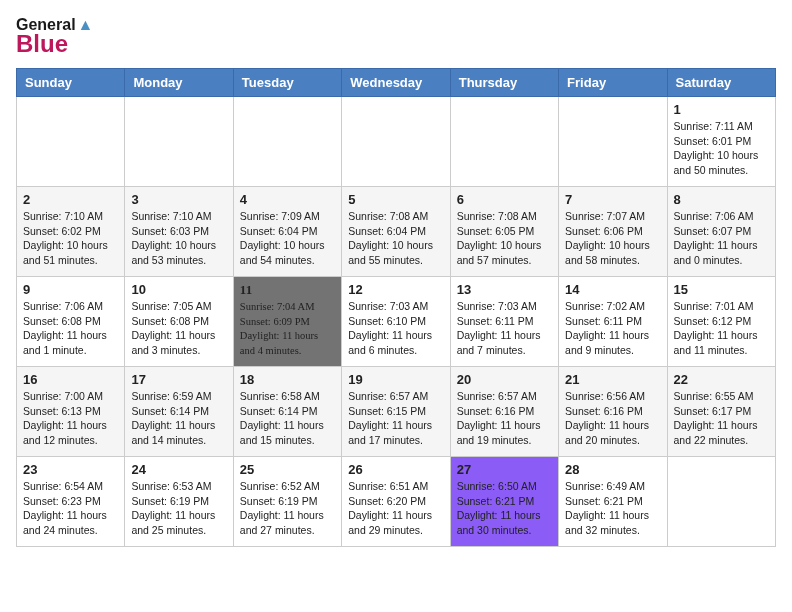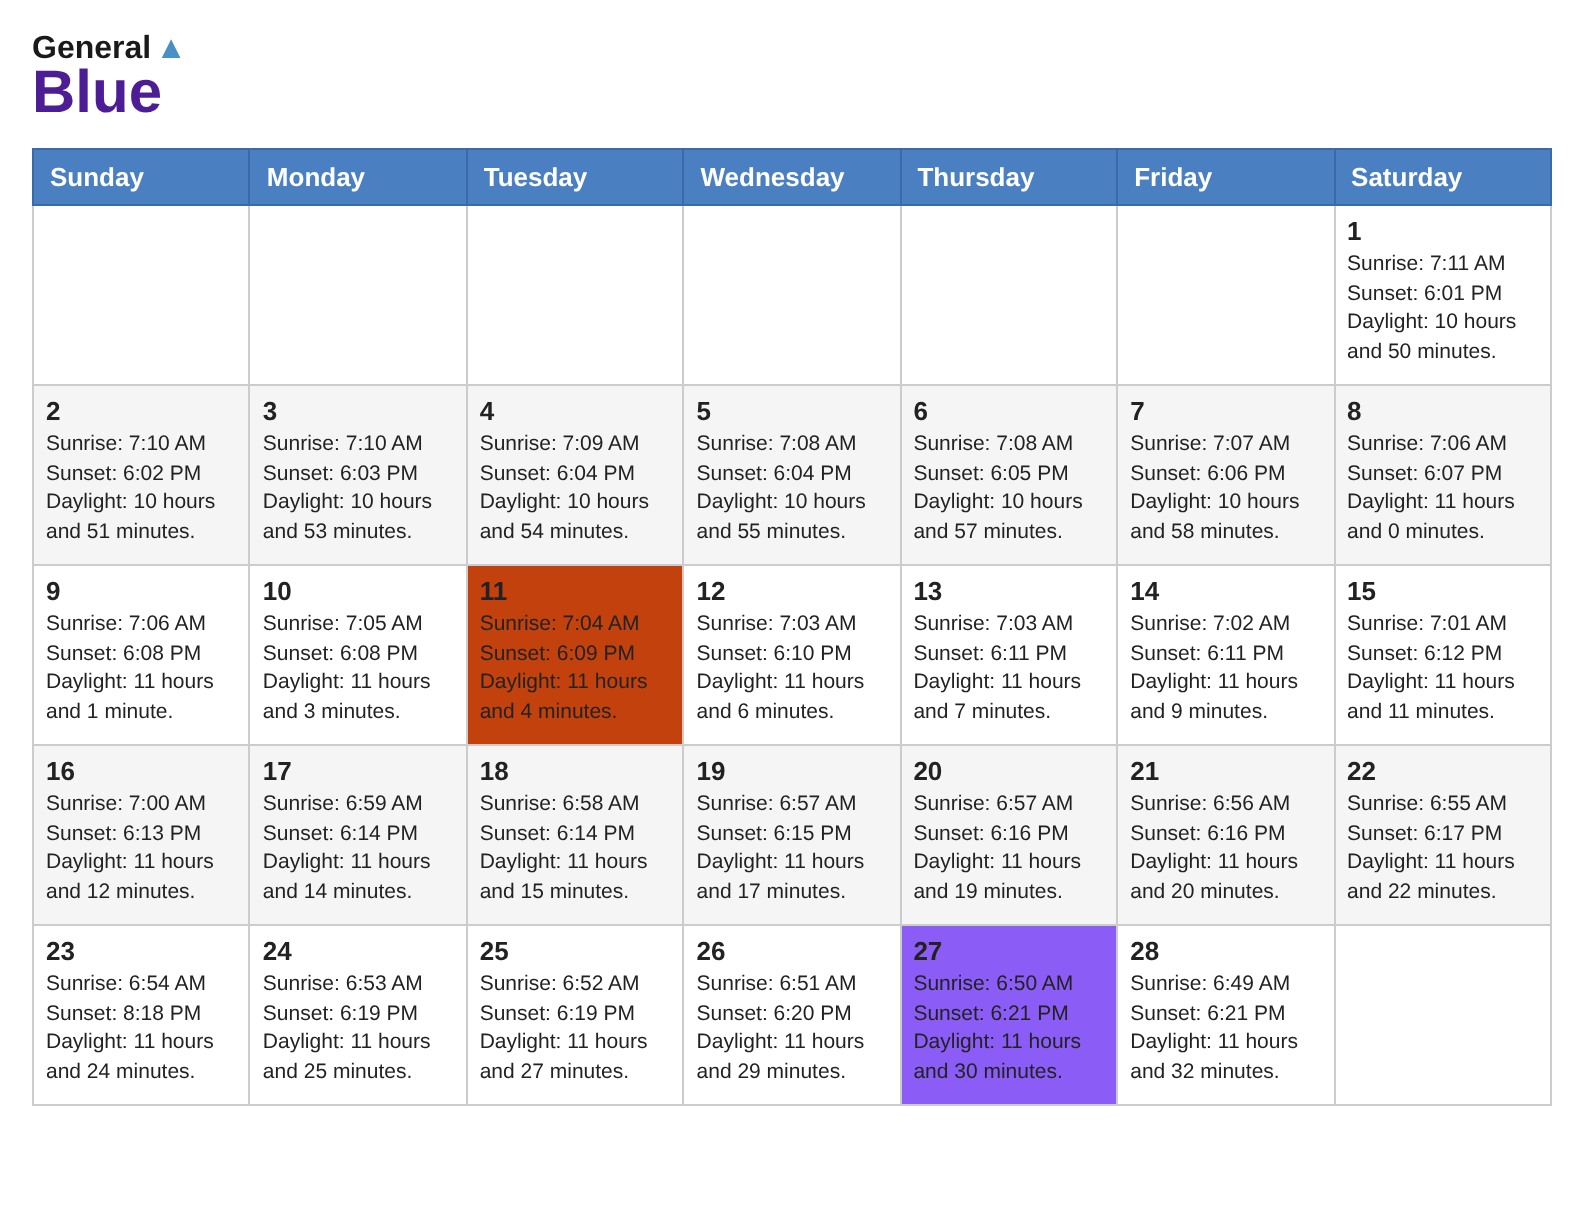--- a/index.html
+++ b/index.html
@@ -80,21 +80,21 @@
 </head>
 <body>
 
 <div class="header">
   <div class="logo">
     <div class="logo-top">
       <span style="font-size:16px;font-weight:bold;color:#1a1a1a;">
         <span style="color:#1a1a1a;">General</span><span style="color:#4a90c4; margin-left:2px;">▲</span>
       </span>
     </div>
-    <div style="font-size:30px;font-weight:bold;color:#4c1d95;margin-top:-4px;">Blue</div>
+    <div style="font-size:24px;font-weight:bold;color:#be185d;margin-top:-4px;">Blue</div>
   </div>
   <div class="title-block">
     <h1></h1>
     <h2></h2>
   </div>
 </div>
 
 <table class="calendar">
   <thead>
     <tr>
@@ -192,21 +192,21 @@
         </div>
       </td>
         <td style="background-color: rgb(255, 255, 255);">
         <span class="day-num">10</span>
         <div class="day-info">
           <span>Sunrise: 7:05 AM</span><br>
           <span>Sunset: 6:08 PM</span><br>
           <span>Daylight: 11 hours and 3 minutes.</span>
         </div>
       </td>
-        <td style="background-color: #c2410c;">
+        <td style="background-color: #737373; font-family: Liberation Serif, serif;">
         <span class="day-num">11</span>
         <div class="day-info">
           <span>Sunrise: 7:04 AM</span><br>
           <span>Sunset: 6:09 PM</span><br>
           <span>Daylight: 11 hours and 4 minutes.</span>
         </div>
       </td>
         <td style="background-color: rgb(255, 255, 255);">
         <span class="day-num">12</span>
         <div class="day-info">
@@ -296,21 +296,21 @@
           <span>Sunset: 6:17 PM</span><br>
           <span>Daylight: 11 hours and 22 minutes.</span>
         </div>
       </td>
       </tr>
       <tr>
         <td style="background-color: rgb(255, 255, 255);">
         <span class="day-num">23</span>
         <div class="day-info">
           <span>Sunrise: 6:54 AM</span><br>
-          <span>Sunset: 8:18 PM</span><br>
+          <span>Sunset: 6:23 PM</span><br>
           <span>Daylight: 11 hours and 24 minutes.</span>
         </div>
       </td>
         <td style="background-color: rgb(255, 255, 255);">
         <span class="day-num">24</span>
         <div class="day-info">
           <span>Sunrise: 6:53 AM</span><br>
           <span>Sunset: 6:19 PM</span><br>
           <span>Daylight: 11 hours and 25 minutes.</span>
         </div>

